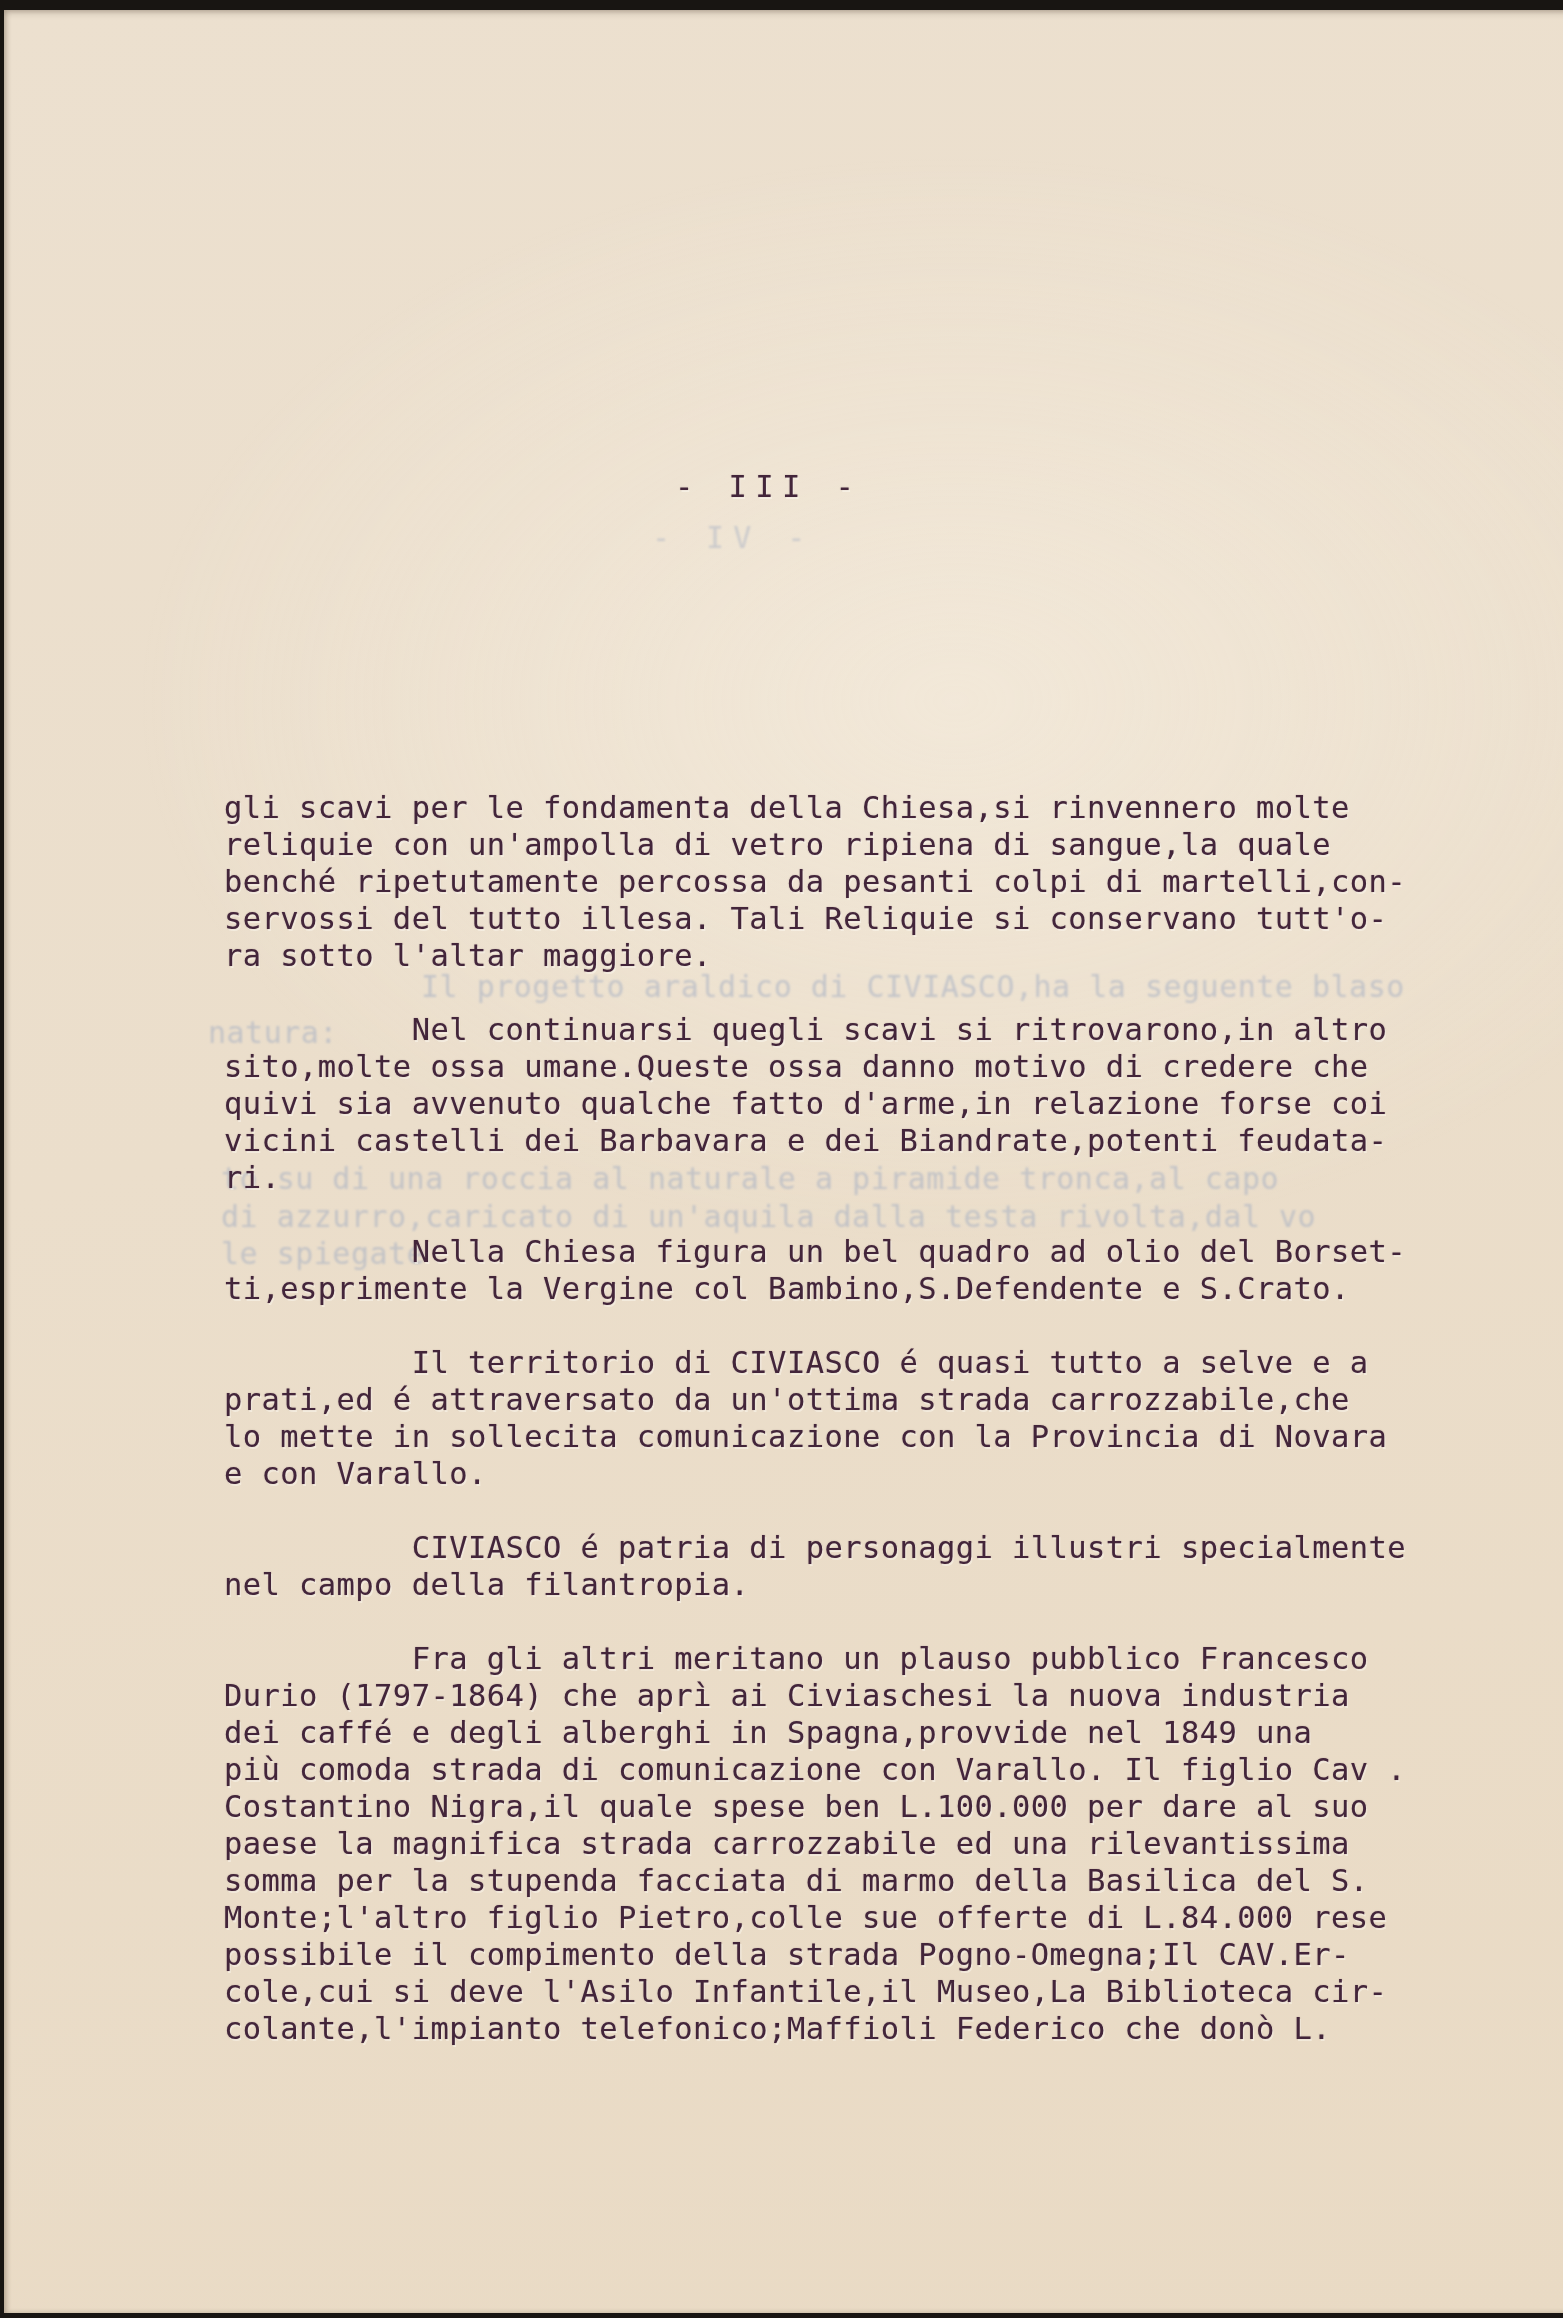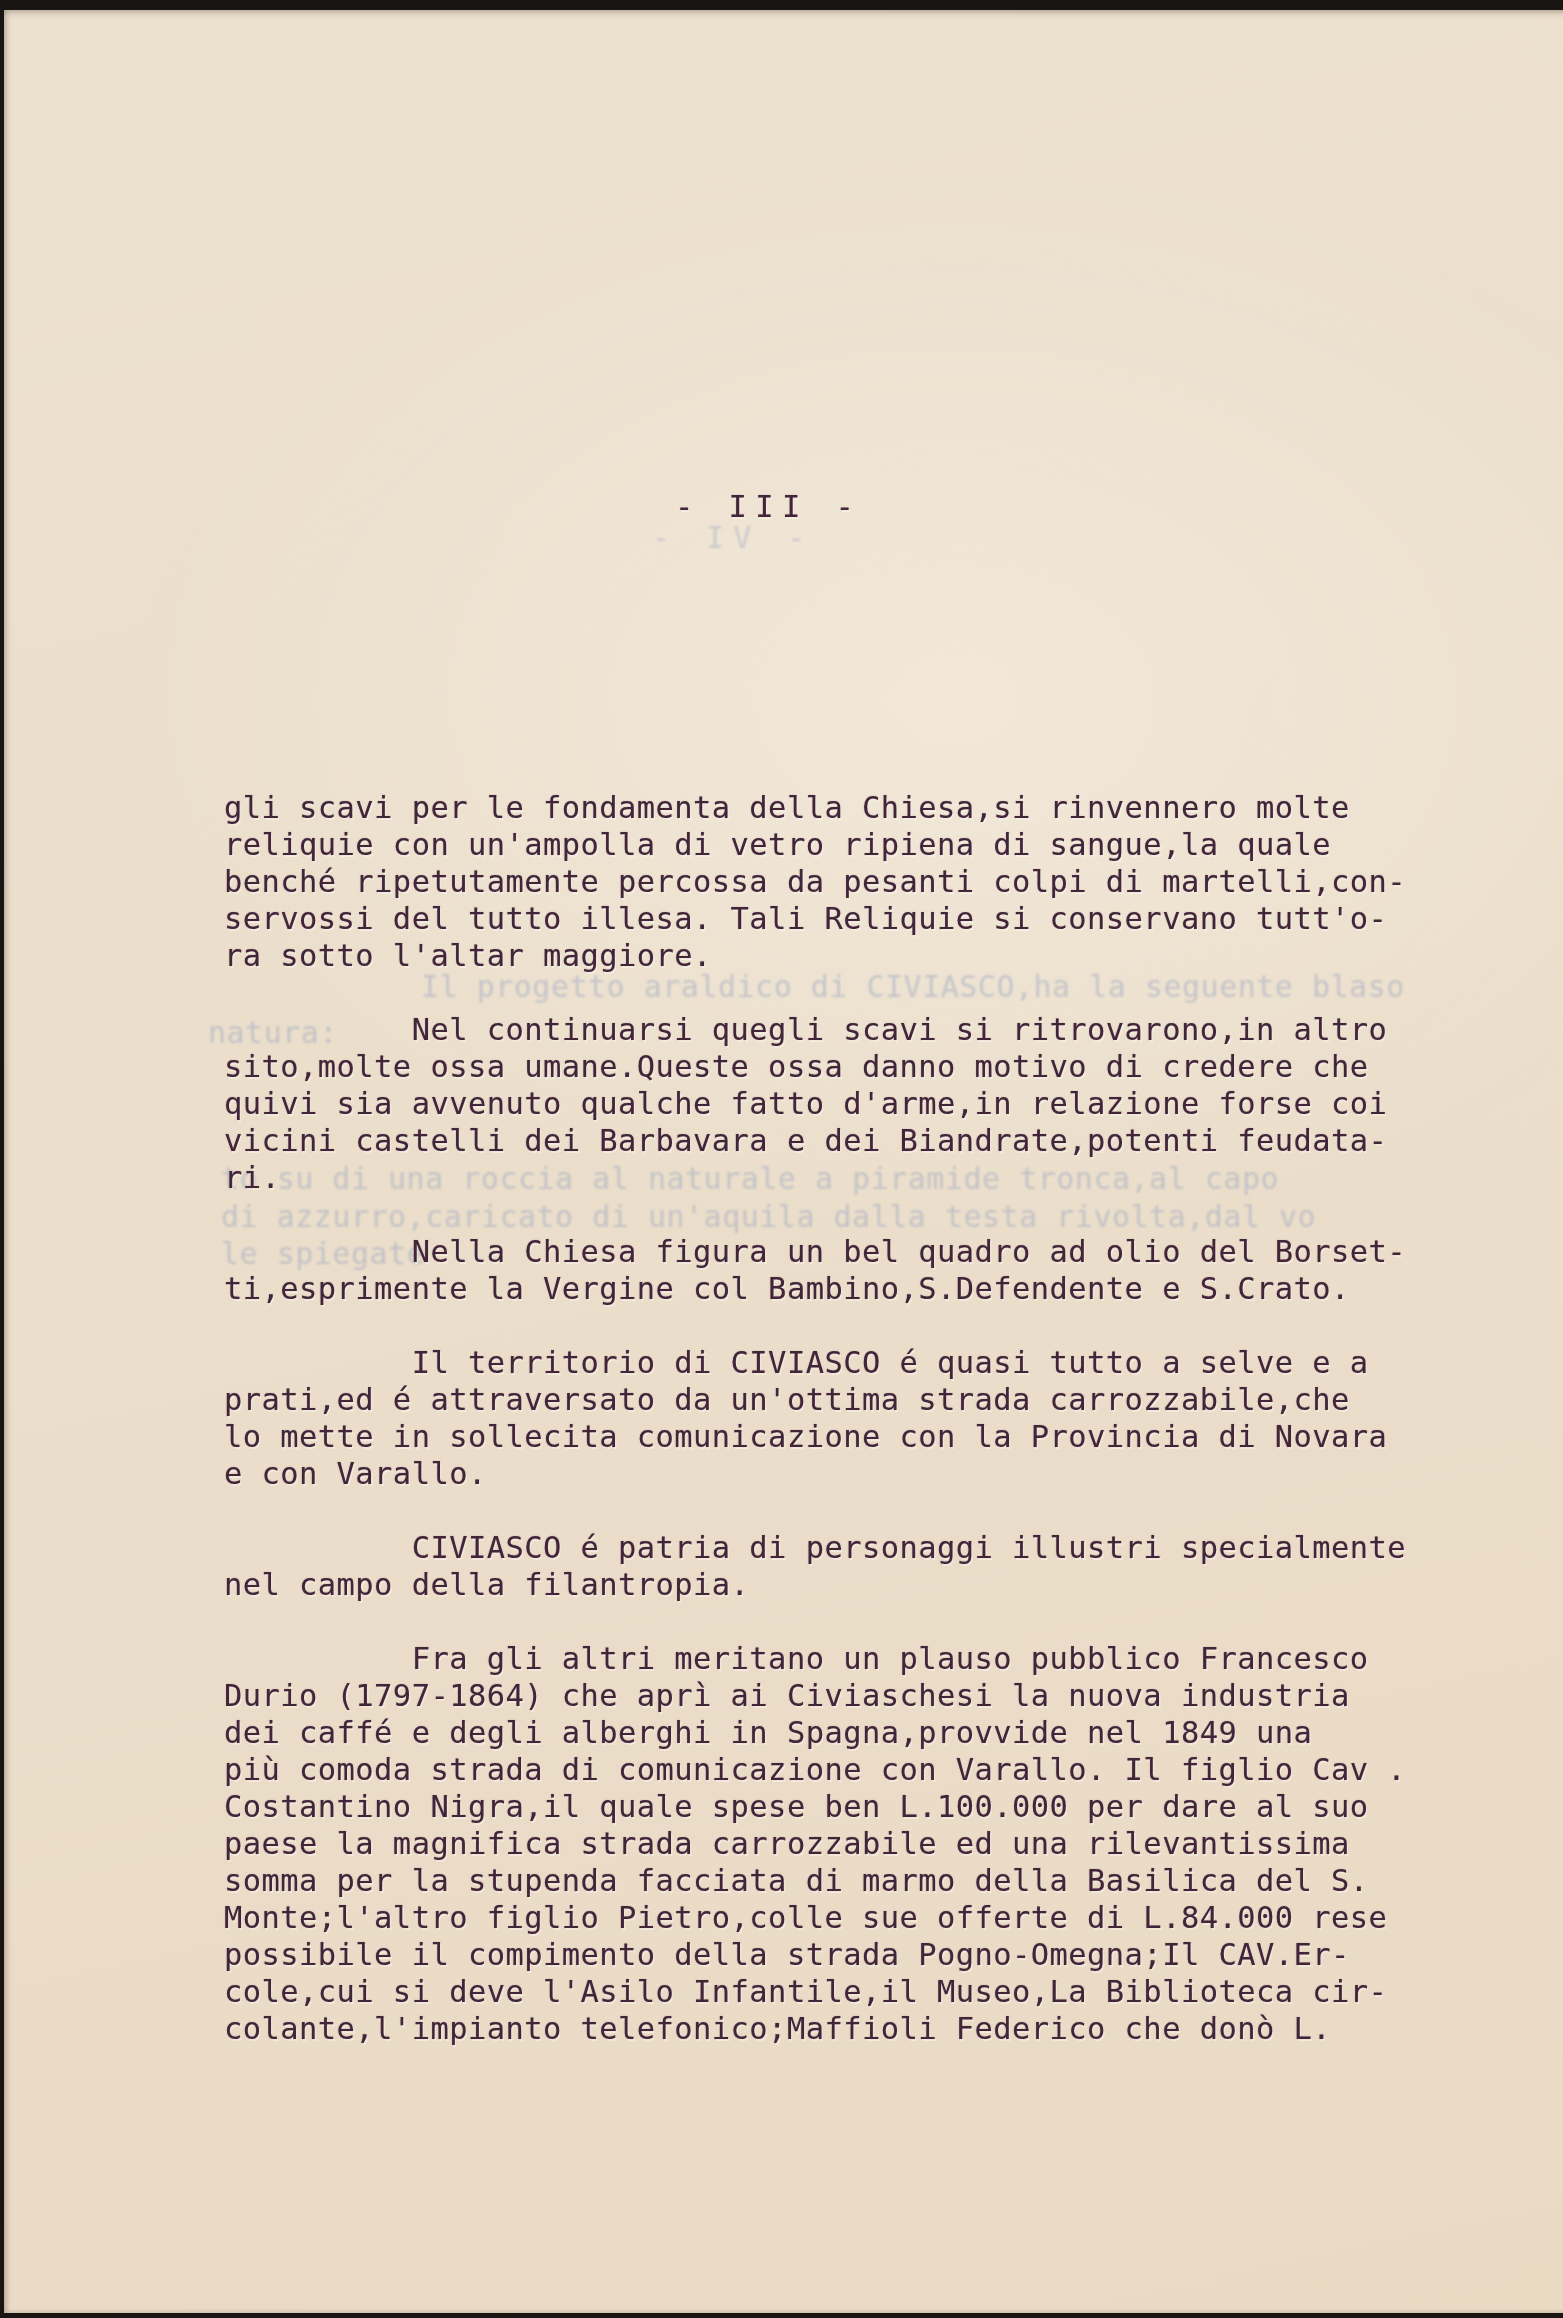--- a/index.html
+++ b/index.html
@@ -28,21 +28,21 @@
   
   .type{
     color:#43253a;
     font-size:30.5px;
     line-height:37px;
     letter-spacing:0.4px;
     white-space:pre;
     text-shadow:1.3px 1.9px 0 rgba(255,253,246,0.45), 0 0 1.3px rgba(67,37,58,0.38);
   }
   #page-number{
-    position:absolute;left:675px;top:488px;
+    position:absolute;left:675px;top:468px;
     letter-spacing:8.4px;
   }
   #body-text{
     position:absolute;left:224px;top:781px;width:1233px;
   }
   .paragraph{margin:8px 0 37px 0;}
   .text-line{white-space:pre;}
 
   
   .ghost{

